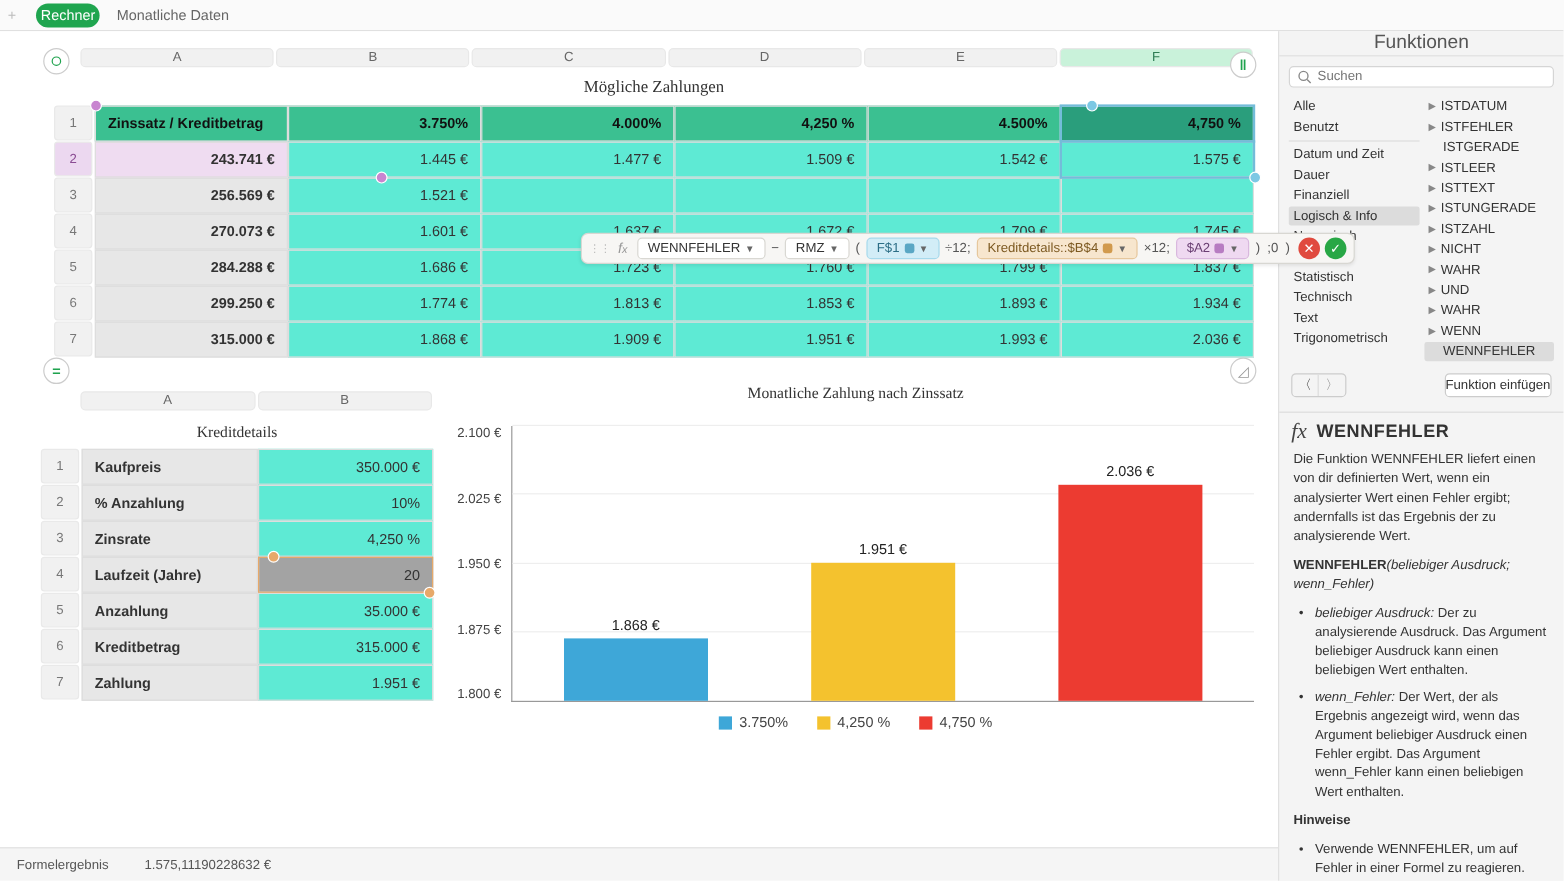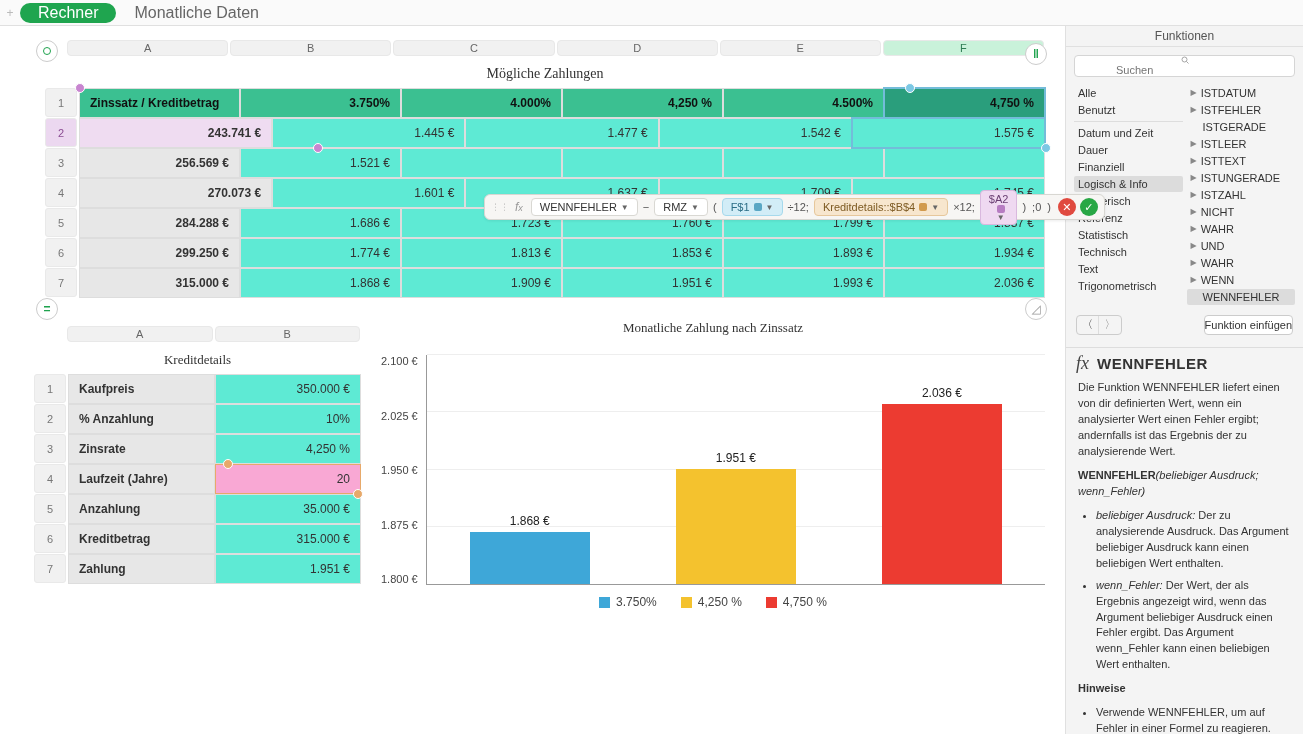--- a/index.html
+++ b/index.html
@@ -1,19 +1,19 @@
 <!DOCTYPE html>
 <html><head>
 <meta charset="utf-8">
 <style>
 * { box-sizing: border-box; margin: 0; padding: 0; font-family: -apple-system, "Helvetica Neue", Arial, sans-serif; }
 body { background: #f7f7f7; width: 1303px; height: 734px; overflow: hidden; font-size: 12px; color: #333; }
 
 .tabs { height: 26px; background: #fafafa; display: flex; align-items: center; border-bottom: 1px solid #e0e0e0; }
-.tab { padding: 4px 18px; height: 20px; border-radius: 10px; display: flex; align-items: center; font-size: 16px; color: #666; }
+.tab { padding: 4px 4px; height: 20px; border-radius: 10px; margin-left: 10px; display: flex; align-items: center; font-size: 12px; color: #666; }
 .tab.active { background: #1fa54f; color: #fff; font-weight: 500; }
 .tab-bar-btn { width: 20px; text-align: center; color: #bbb; }
 
 .main-wrap { display: flex; height: 708px; }
 .canvas { flex: 1; background: #fff; position: relative; padding: 8px 20px 0 6px; }
 .sidebar { width: 238px; background: #f4f4f4; border-left: 1px solid #e0e0e0; display: flex; flex-direction: column; }
 
 
 .sheet-block { position: relative; }
 .sheet-corner { position:absolute; left:30px; top:0; width:22px;height:22px;border:1px solid #ccc;border-radius:50%;background:#fff;display:flex;align-items:center;justify-content:center; }
@@ -42,60 +42,60 @@
 .sheet-foot-btn{position:absolute;width:22px;height:22px;border:1px solid #ccc;border-radius:50%;background:#fff;display:flex;align-items:center;justify-content:center;}
 
 
 .formula-float { position:absolute; left:484px; top:168px; height:26px; background:#f7f6f4; border:1px solid #d8d7d2; border-radius:6px; display:flex; align-items:center; padding:0 6px; box-shadow:0 1px 3px rgba(0,0,0,0.08);}
 .formula-float .grip{color:#bbb;font-size:9px;margin-right:4px;}
 .formula-float .fx{font-style:italic;color:#999;margin:0 6px 0 2px;}
 .ftoken{background:#fff;border:1px solid #d9d8d3;border-radius:4px;padding:2px 8px;margin:0 2px;display:flex;align-items:center;font-size:11px;}
 .ftoken .tri{font-size:8px;margin-left:4px;color:#666;}
 .ftoken.ref-blue{background:#d2edf7;border-color:#a6d9ec;color:#2c6e86;}
 .ftoken.ref-orange{background:#f7e6ce;border-color:#e6c79c;color:#7d5a22;}
-.ftoken.ref-purple{background:#efd9f1;border-color:#d9b8de;color:#6a3f73;flex-direction:column;}
+.ftoken.ref-purple{background:#efd9f1;border-color:#d9b8de;color:#6a3f73;}
 .ftoken .sq{width:8px;height:8px;border-radius:2px;margin-left:4px;}
 .ftoken.ref-blue .sq{background:#5aa7c4;}
 .ftoken.ref-orange .sq{background:#d19a4d;}
 .ftoken.ref-purple .sq{background:#b77cc2;}
 .fop{margin:0 3px;color:#555;font-size:11px;}
 .fbtn{width:18px;height:18px;border-radius:50%;display:flex;align-items:center;justify-content:center;color:#fff;margin-left:4px;font-size:11px;}
 .fbtn.cancel{background:#e04a3f;}
 .fbtn.ok{background:#28a745;}
 
 
 .lower { display:flex; margin-top:22px; }
 .sheet2-wrap { width:355px; position:relative;}
 .sheet2-wrap .colhdr-row{margin-left:60px;}
 .sheet2 { margin-left:28px; }
 .sheet2 .title-row{font-size:13px;}
 .sheet2 .pcell{height:30px;}
 .sheet2 .pcell.label{background:#e7e7e7;font-weight:600;justify-content:flex-start;}
-.sheet2 .pcell.sel-o{background:#f9a8d4;outline:1.5px solid #e7a96a;outline-offset:-1px;}
+.sheet2 .pcell.sel-o{background:#a3a3a3;outline:1.5px solid #e7a96a;outline-offset:-1px;}
 
 
 .chart-wrap{flex:1; position:relative; padding-left:20px;}
 .chart-title{text-align:center;font-family:Georgia,serif;font-size:13px;margin-bottom:19px;}
 .chart-area{display:flex;height:230px;}
 .yaxis{display:flex;flex-direction:column;justify-content:space-between;padding-right:8px;font-size:11px;color:#444;height:100%;}
 .plot{flex:1;border-left:1px solid #999;border-bottom:1px solid #999;position:relative;display:flex;align-items:flex-end;justify-content:space-around;}
 .plot .grid{position:absolute;left:0;right:0;border-top:1px solid #eee;}
 .bar{width:120px;position:relative;}
 .bar .lbl{position:absolute;top:-18px;left:0;right:0;text-align:center;font-size:12px;color:#222;}
 .b1{background:#3ea7d8;} .b2{background:#f4c22e;} .b3{background:#ec3b31;}
 .legend{display:flex;justify-content:center;gap:24px;margin-top:10px;font-size:12px;color:#444;}
 .legend span{display:flex;align-items:center;gap:6px;}
 .legend i{width:11px;height:11px;display:inline-block;}
 
 
 .status{position:absolute;bottom:0;left:0;right:0;height:28px;background:#f5f5f5;border-top:1px solid #e0e0e0;display:flex;align-items:center;padding:0 14px;font-size:11px;color:#555;gap:30px;}
 
 
-.sb-title{height:26px;display:flex;align-items:center;justify-content:center;font-size:12px;color:#555;border-bottom:1px solid #e0e0e0;}
-.sb-search{margin:8px;display:flex;align-items:center;background:#fff;border:1px solid #d5d5d5;border-radius:4px;height:22px;padding:0 6px;flex-direction:column;}
+.sb-title{height:26px;display:flex;align-items:center;justify-content:center;font-size:16px;color:#555;border-bottom:1px solid #e0e0e0;}
+.sb-search{margin:8px;display:flex;align-items:center;background:#fff;border:1px solid #d5d5d5;border-radius:4px;height:22px;padding:0 6px;}
 .sb-search svg{width:12px;height:12px;fill:#888;}
 .sb-search input{border:0;outline:0;flex:1;font-size:11px;margin-left:5px;background:transparent;}
 .sb-lists{display:flex;padding:0 8px;gap:4px;}
 .sb-col{flex:1;display:flex;flex-direction:column;gap:1px;}
 .sb-item{padding:2px 4px;font-size:11px;border-radius:2px;display:flex;align-items:center;color:#333;}
 .sb-item.hl{background:#dcdcdc;}
 .sb-item .arr{font-size:8px;color:#888;margin-right:4px;}
 .sb-nav{display:flex;align-items:center;justify-content:space-between;padding:6px 10px;margin-top:4px;}
 .navbtns { display:flex; border:1px solid #ccc; border-radius:4px; overflow:hidden;}
 .navbtns div{width:22px;height:18px;display:flex;align-items:center;justify-content:center;font-size:11px;color:#888;}
@@ -160,20 +160,21 @@
         <div class="sel-dot-blue" style="right:130px;top:-5px;"></div>
         <div class="sel-dot-purple" style="left:30px;top:-5px;"></div>
       </div>
 
       <div class="rowwrap" style="position:relative;">
         <div class="rownum sel">2</div>
         <div class="payrow">
           <div class="pcell rowhdr selrow">243.741 €</div>
           <div class="pcell">1.445 €</div>
           <div class="pcell">1.477 €</div>
+          <div class="pcell">1.509 €</div>
           <div class="pcell">1.542 €</div>
           <div class="pcell selcell">1.575 €</div>
         </div>
         <div class="sel-dot-blue" style="right:-6px;bottom:-5px;"></div>
         <div class="sel-dot-purple" style="left:268px;bottom:-5px;"></div>
       </div>
 
       <div class="rowwrap">
             <div class="rownum">3</div>
             <div class="payrow">
@@ -185,20 +186,21 @@
         <div class="pcell"></div>
       </div>
           </div>
 
       <div class="rowwrap">
             <div class="rownum">4</div>
             <div class="payrow">
         <div class="pcell rowhdr">270.073 €</div>
         <div class="pcell">1.601 €</div>
         <div class="pcell">1.637 €</div>
+        <div class="pcell">1.672 €</div>
         <div class="pcell">1.709 €</div>
         <div class="pcell">1.745 €</div>
       </div>
           </div>
 
       <div class="rowwrap">
             <div class="rownum">5</div>
             <div class="payrow">
         <div class="pcell rowhdr">284.288 €</div>
         <div class="pcell">1.686 €</div>
@@ -378,20 +380,24 @@
               <span>4,250 %</span>
             </span>
         <span>
               <i class="b3"></i>
               <span>4,750 %</span>
             </span>
       </div>
     </div>
   </div>
 
+  <div class="status">
+    <span>Formelergebnis</span>
+    <span>1.575,11190228632 €</span>
+  </div>
 </div>
 
 <div class="sidebar">
   <div class="sb-title">Funktionen</div>
   <div class="sb-search">
     <svg viewBox="0 0 16 16">
           <circle cx="7" cy="7" r="5" fill="none" stroke="#888" stroke-width="1.5"></circle>
           <line x1="11" y1="11" x2="15" y2="15" stroke="#888" stroke-width="1.5"></line>
         </svg>
     <input placeholder="Suchen" style="">

